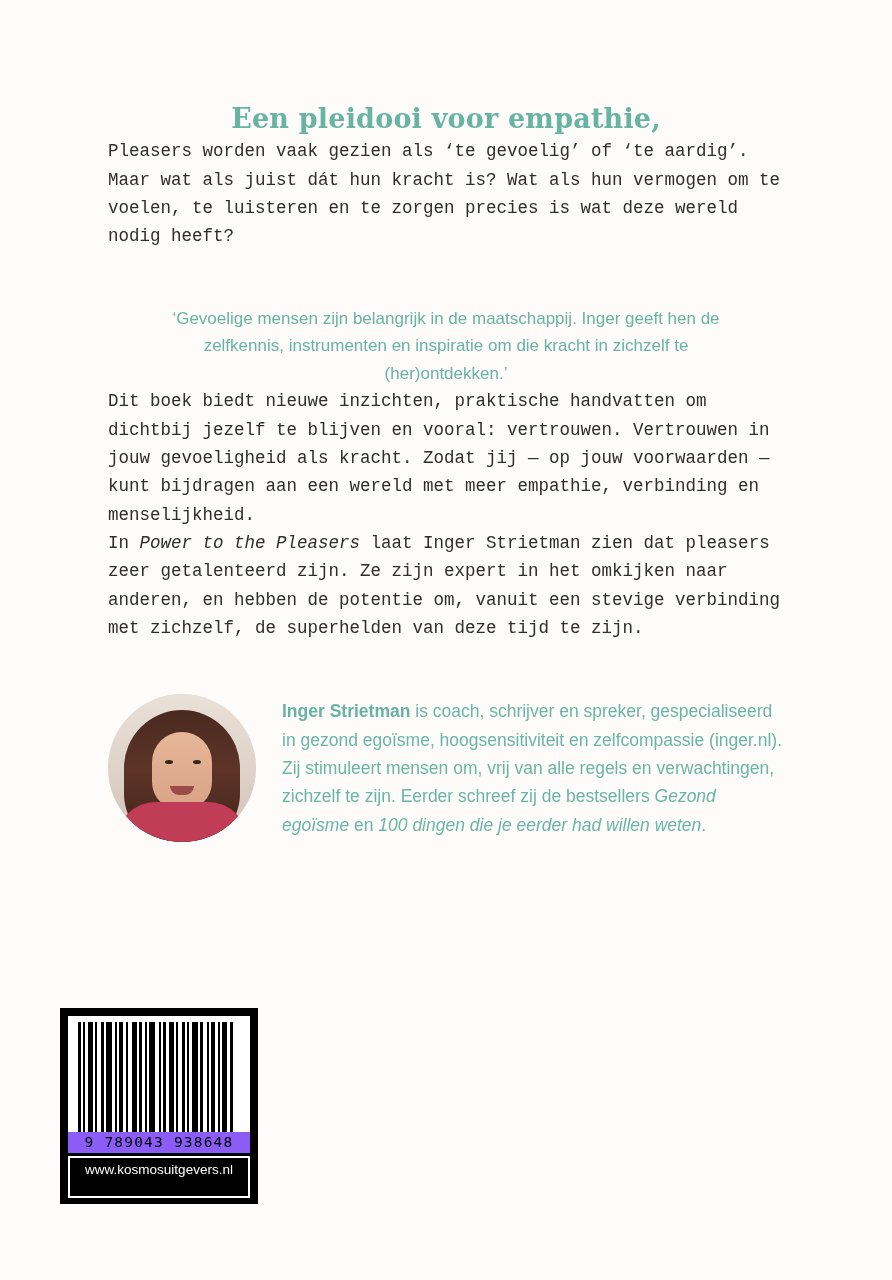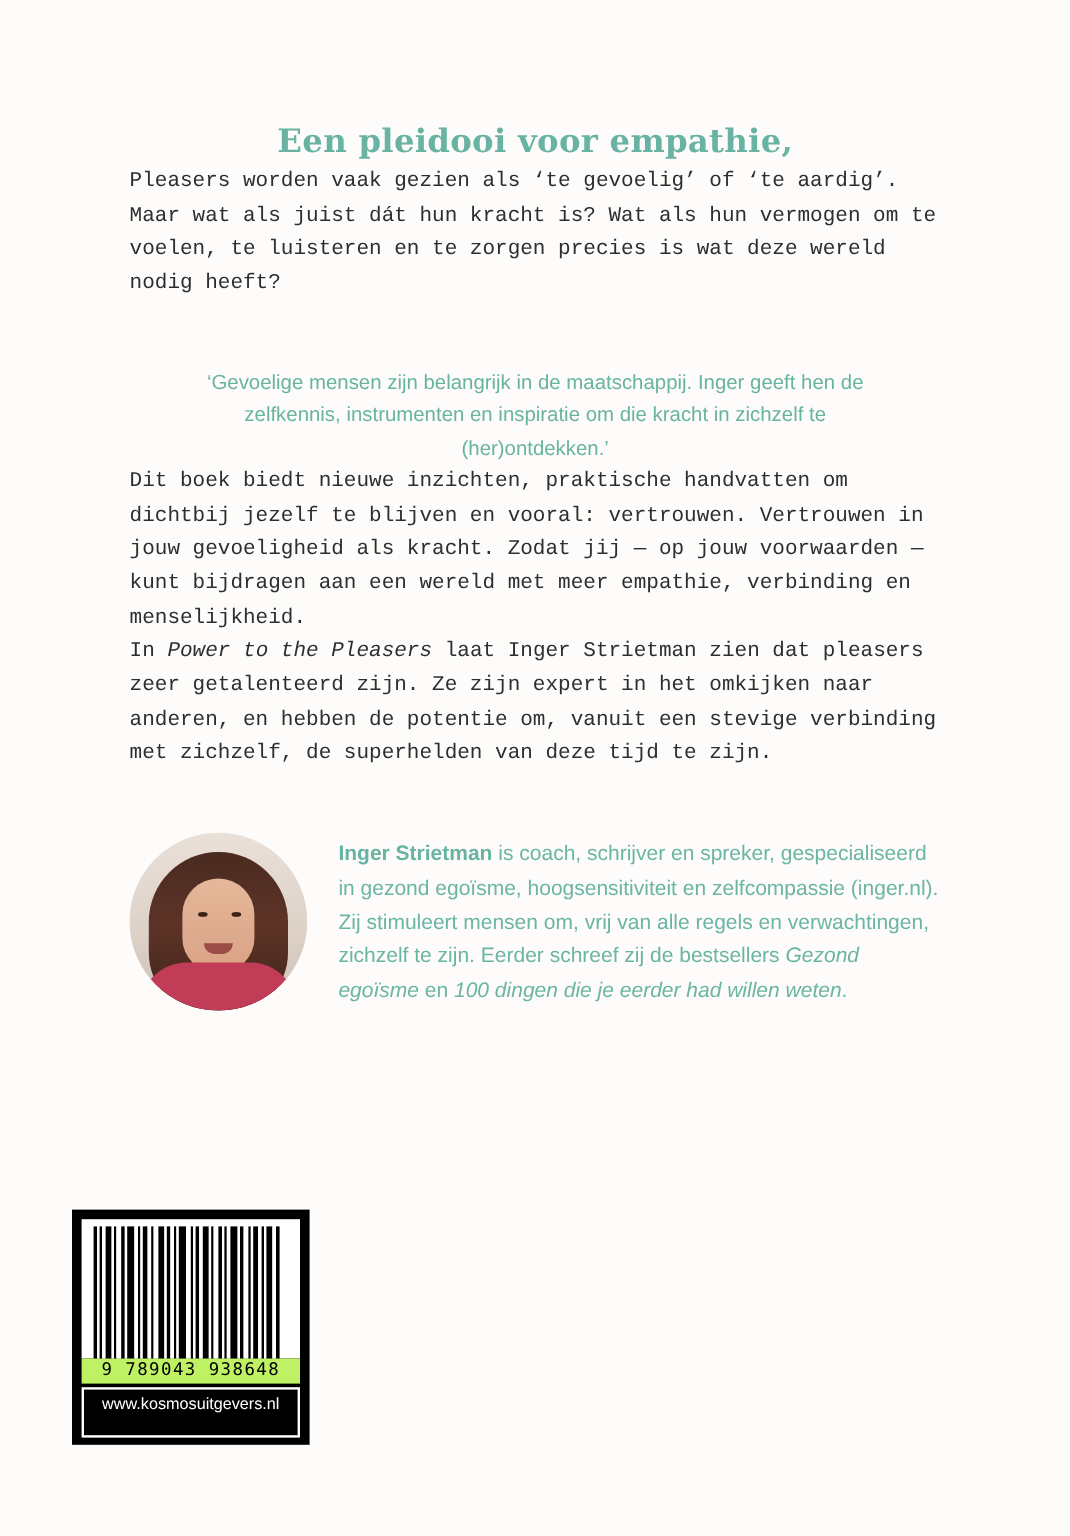--- a/index.html
+++ b/index.html
@@ -190,21 +190,21 @@
     align-items: flex-end;
     gap: 0;
     box-sizing: border-box;
   }
   .bars span {
     display: block;
     background: #000;
     height: 100%;
   }
   .isbn-digits {
-    background: #bef264;
+    background: #8b5cf6;
     color: #000;
     font-family: "DejaVu Sans Mono", monospace;
     font-size: 14.5px;
     letter-spacing: 1.2px;
     text-align: center;
     padding: 2px 0 3px 0;
   }
   .site-box {
     background: #fff;
     margin-top: 3px;

